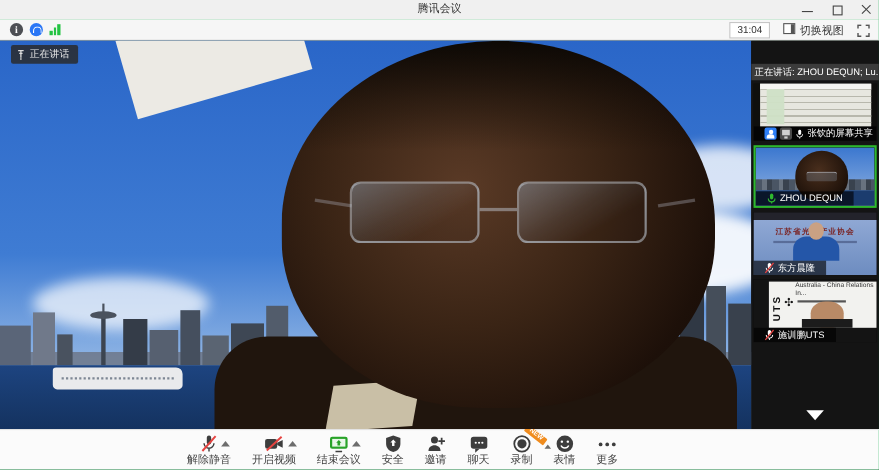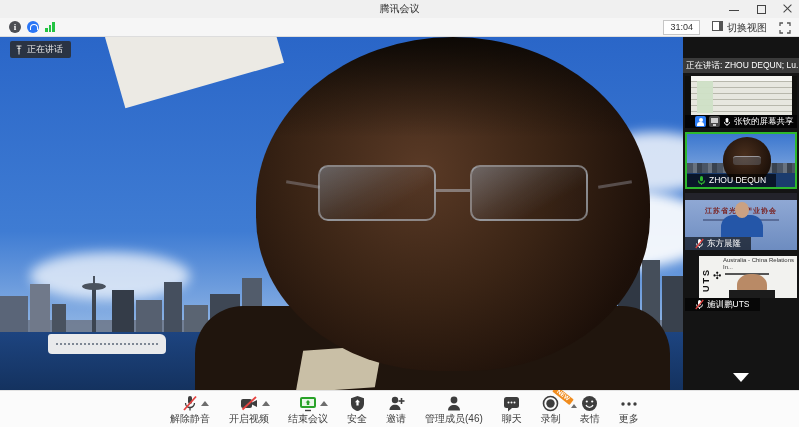--- a/index.html
+++ b/index.html
@@ -360,29 +360,20 @@
           <svg width="17" height="17" viewBox="0 0 17 17">
             <circle cx="7" cy="5" r="3.2" fill="#3d3d3d"></circle>
             <path d="M1.5 15c0-3.2 2.5-5.2 5.5-5.2s5.5 2 5.5 5.2z" fill="#3d3d3d"></path>
             <line x1="13.5" y1="3" x2="13.5" y2="9" stroke="#3d3d3d" stroke-width="1.6"></line>
             <line x1="10.5" y1="6" x2="16.5" y2="6" stroke="#3d3d3d" stroke-width="1.6"></line>
           </svg>
         </span>
         <span>邀请</span>
       </div>
 
-      <div class="tb-item">
-        <span class="tb-ic">
-          <svg width="16" height="17" viewBox="0 0 16 17">
-            <circle cx="8" cy="5" r="3.4" fill="#3d3d3d"></circle>
-            <path d="M2 15.5c0-3.4 2.7-5.4 6-5.4s6 2 6 5.4z" fill="#3d3d3d"></path>
-          </svg>
-        </span>
-        <span>管理成员(46)</span>
-      </div>
 
       <div class="tb-item">
         <span class="tb-ic">
           <svg width="17" height="16" viewBox="0 0 17 16">
             <rect x="1" y="1" width="15" height="11" rx="2.5" fill="#3d3d3d"></rect>
             <path d="M5 12l0 3.5L9 12z" fill="#3d3d3d"></path>
             <circle cx="5.5" cy="6.5" r="1" fill="#fff"></circle>
               <circle cx="8.5" cy="6.5" r="1" fill="#fff"></circle>
               <circle cx="11.5" cy="6.5" r="1" fill="#fff"></circle>
           </svg>

